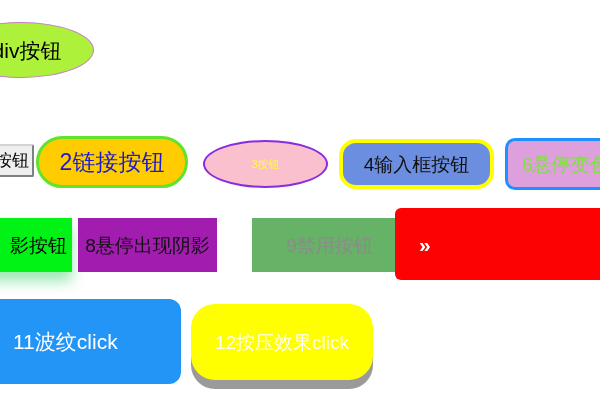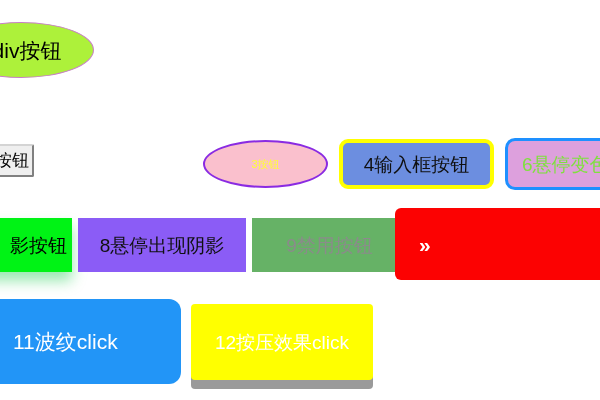--- a/index.html
+++ b/index.html
@@ -88,21 +88,21 @@
   }
 
   
   .b4 {
     left: 339px;
     top: 139px;
     width: 155px;
     height: 50px;
     background: #6c8ee0;
     border: 4px solid #ffff00;
-    border-radius: 9px;
+    border-radius: 17px;
     color: #101010;
     font-size: 19px;
   }
 
   
   .b6 {
     left: 505px;
     top: 138px;
     width: 138px;
     height: 52px;
@@ -126,23 +126,23 @@
     font-size: 19px;
     justify-content: flex-end;
     padding-right: 5px;
     box-shadow: 0 9px 13px rgba(0, 200, 60, 0.40);
   }
 
   
   .b8 {
     left: 78px;
     top: 218px;
-    width: 168px;
+    width: 139px;
     height: 54px;
-    background: #8b5cf6;
+    background: #a21caf;
     color: #101010;
     font-size: 19px;
   }
 
   
   .b9 {
     left: 252px;
     top: 218px;
     width: 155px;
     height: 54px;
@@ -185,39 +185,42 @@
     padding-left: 29px;
   }
 
   
   .b12 {
     left: 191px;
     top: 304px;
     width: 182px;
     height: 76px;
     background: #ffff00;
-    border-radius: 4px;
+    border-radius: 24px;
     color: #ffffff;
     font-size: 19px;
     box-shadow: 0 9px 0 0 #9a9a9a;
   }
 </style>
 </head>
 <body>
 
 <div id="stage">
 
   <div class="btn b1">
     <span>div按钮</span>
   </div>
 
   <div class="btn bnative">
     <span>按钮</span>
   </div>
 
+  <div class="btn b2">
+    <span>2链接按钮</span>
+  </div>
 
   <div class="btn b3">
     <span>3按钮</span>
   </div>
 
   <div class="btn b4">
     <span>4输入框按钮</span>
   </div>
 
   <div class="btn b6">

